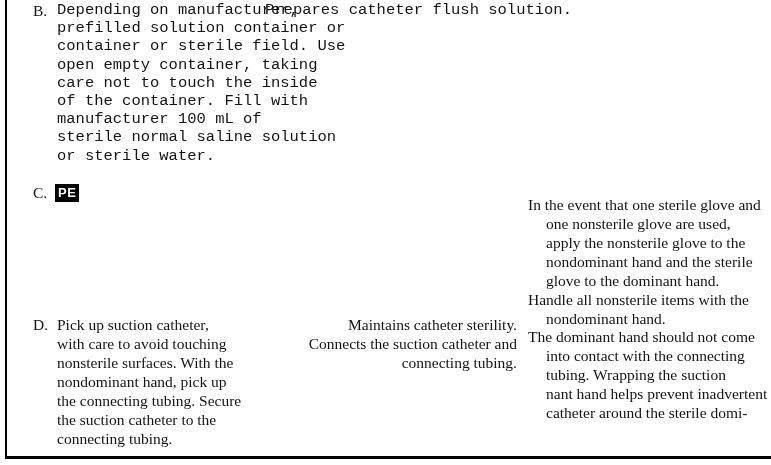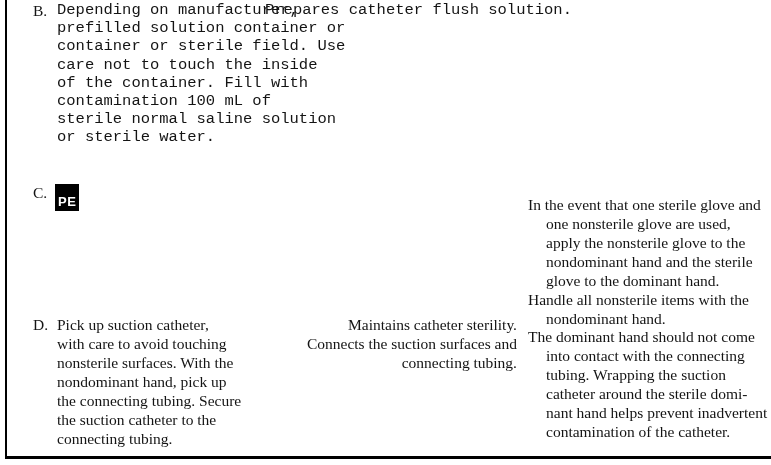--- a/index.html
+++ b/index.html
@@ -71,44 +71,45 @@
   .row-b .line { line-height: 18.2px; font-family: Liberation Mono, monospace; }
   .cont { padding-left: 18px; }
   .pe-badge {
     display: inline-block;
     background: #000000;
     color: #ffffff;
     font-family: "Liberation Sans", "DejaVu Sans", sans-serif;
     font-weight: bold;
     font-size: 13px;
     line-height: 16px;
-    padding: 10px 3px 1px 3px;
+    padding: 1px 3px 1px 3px;
     letter-spacing: 0.5px;
     vertical-align: top;
     margin-top: 1px;
     margin-left: -2px;
   }
 </style>
 </head>
 <body>
 
 <div class="page">
 
   <div class="vrule"></div>
   <div class="hrule"></div>
 
   <div class="row row-b">
     <div class="cell-label">B.</div>
     <div class="cell-action">
         <div class="line">Depending on manufacturer,</div>
         <div class="line">prefilled solution container or</div>
         <div class="line">container or sterile field. Use</div>
+        <div class="line">open empty container, taking</div>
         <div class="line">care not to touch the inside</div>
         <div class="line">of the container. Fill with</div>
-        <div class="line">contamination 100 mL of</div>
+        <div class="line">manufacturer 100 mL of</div>
         <div class="line">sterile normal saline solution</div>
         <div class="line">or sterile water.</div>
       </div>
     <div class="cell-rationale">
         <div class="line">Prepares catheter flush solution.</div>
       </div>
     <div class="cell-notes"></div>
   </div>
 
   <div class="row row-c">
@@ -134,26 +135,25 @@
         <div class="line">Pick up suction catheter,</div>
         <div class="line">with care to avoid touching</div>
         <div class="line">nonsterile surfaces. With the</div>
         <div class="line">nondominant hand, pick up</div>
         <div class="line">the connecting tubing. Secure</div>
         <div class="line">the suction catheter to the</div>
         <div class="line">connecting tubing.</div>
       </div>
     <div class="cell-rationale">
         <div class="line">Maintains catheter sterility.</div>
-        <div class="line">Connects the suction surfaces and</div>
+        <div class="line">Connects the suction catheter and</div>
         <div class="line cont">connecting tubing.</div>
       </div>
     <div class="cell-notes">
         <div class="line">The dominant hand should not come</div>
         <div class="line cont">into contact with the connecting</div>
         <div class="line cont">tubing. Wrapping the suction</div>
+        <div class="line cont">nant hand helps prevent inadvertent</div>
         <div class="line cont">catheter around the sterile domi-</div>
-        <div class="line cont">nant hand helps prevent inadvertent</div>
-        <div class="line cont">contamination of the catheter.</div>
       </div>
   </div>
 
 </div>
 
 </body></html>

